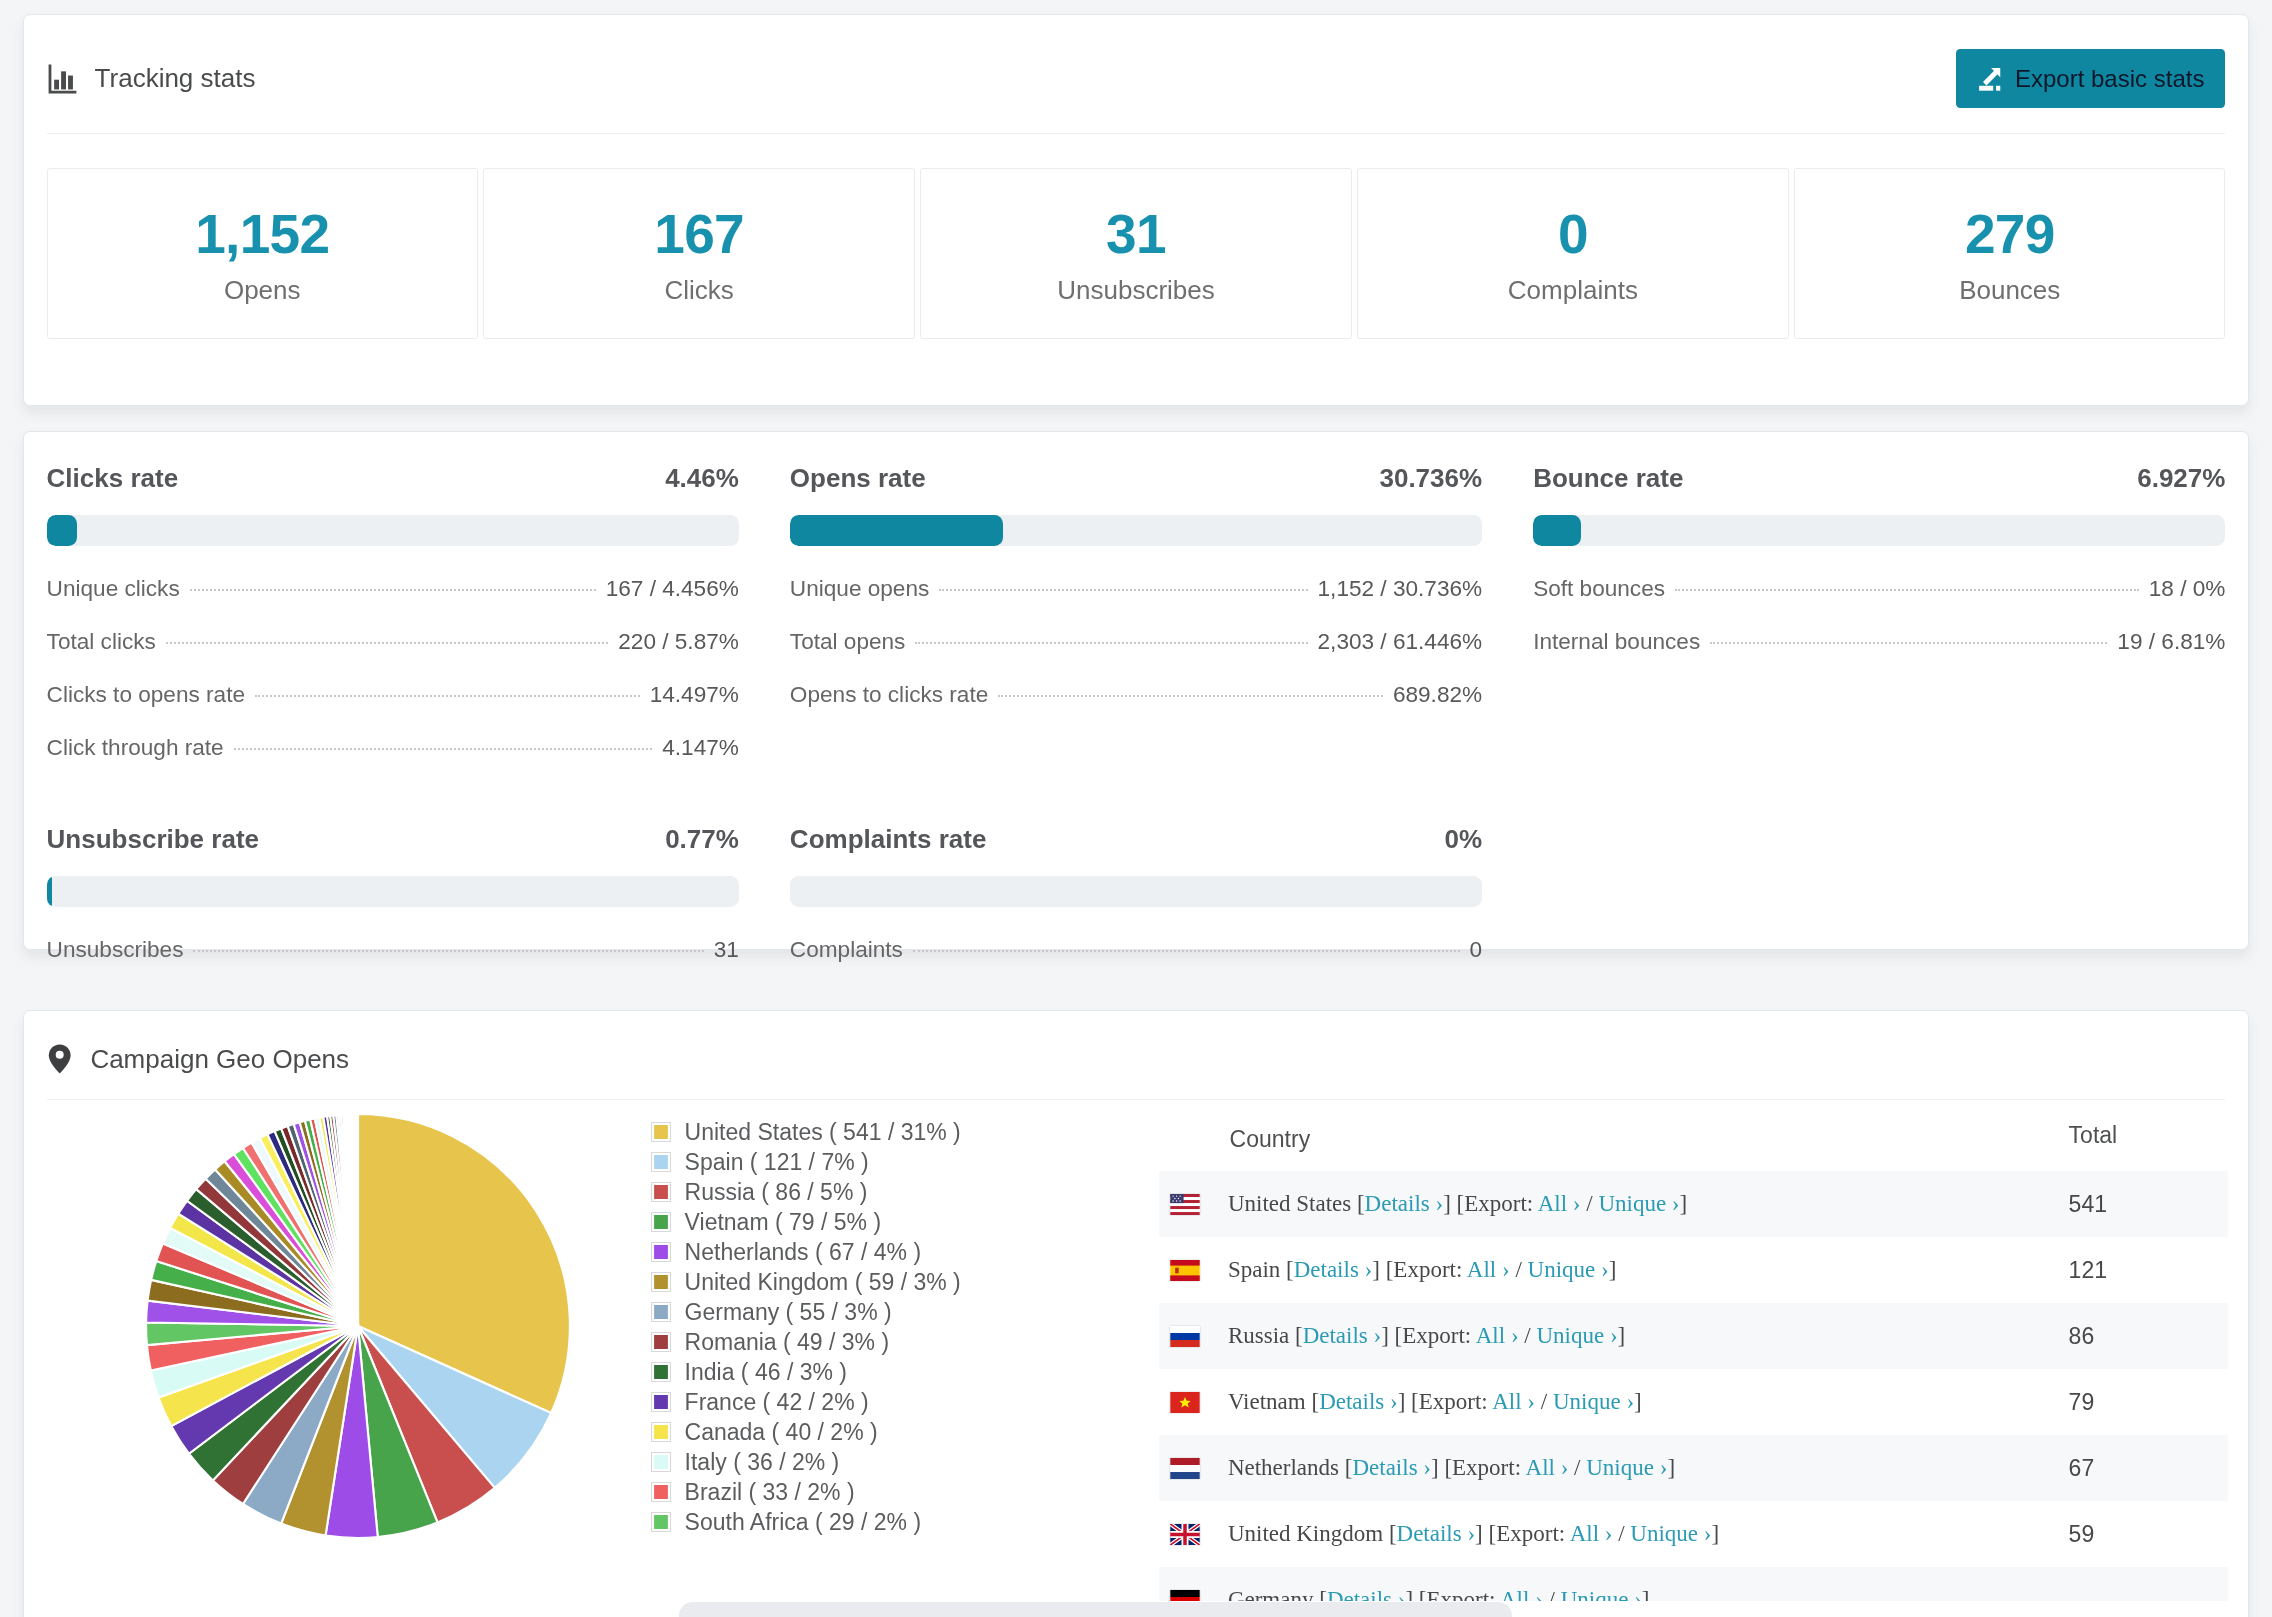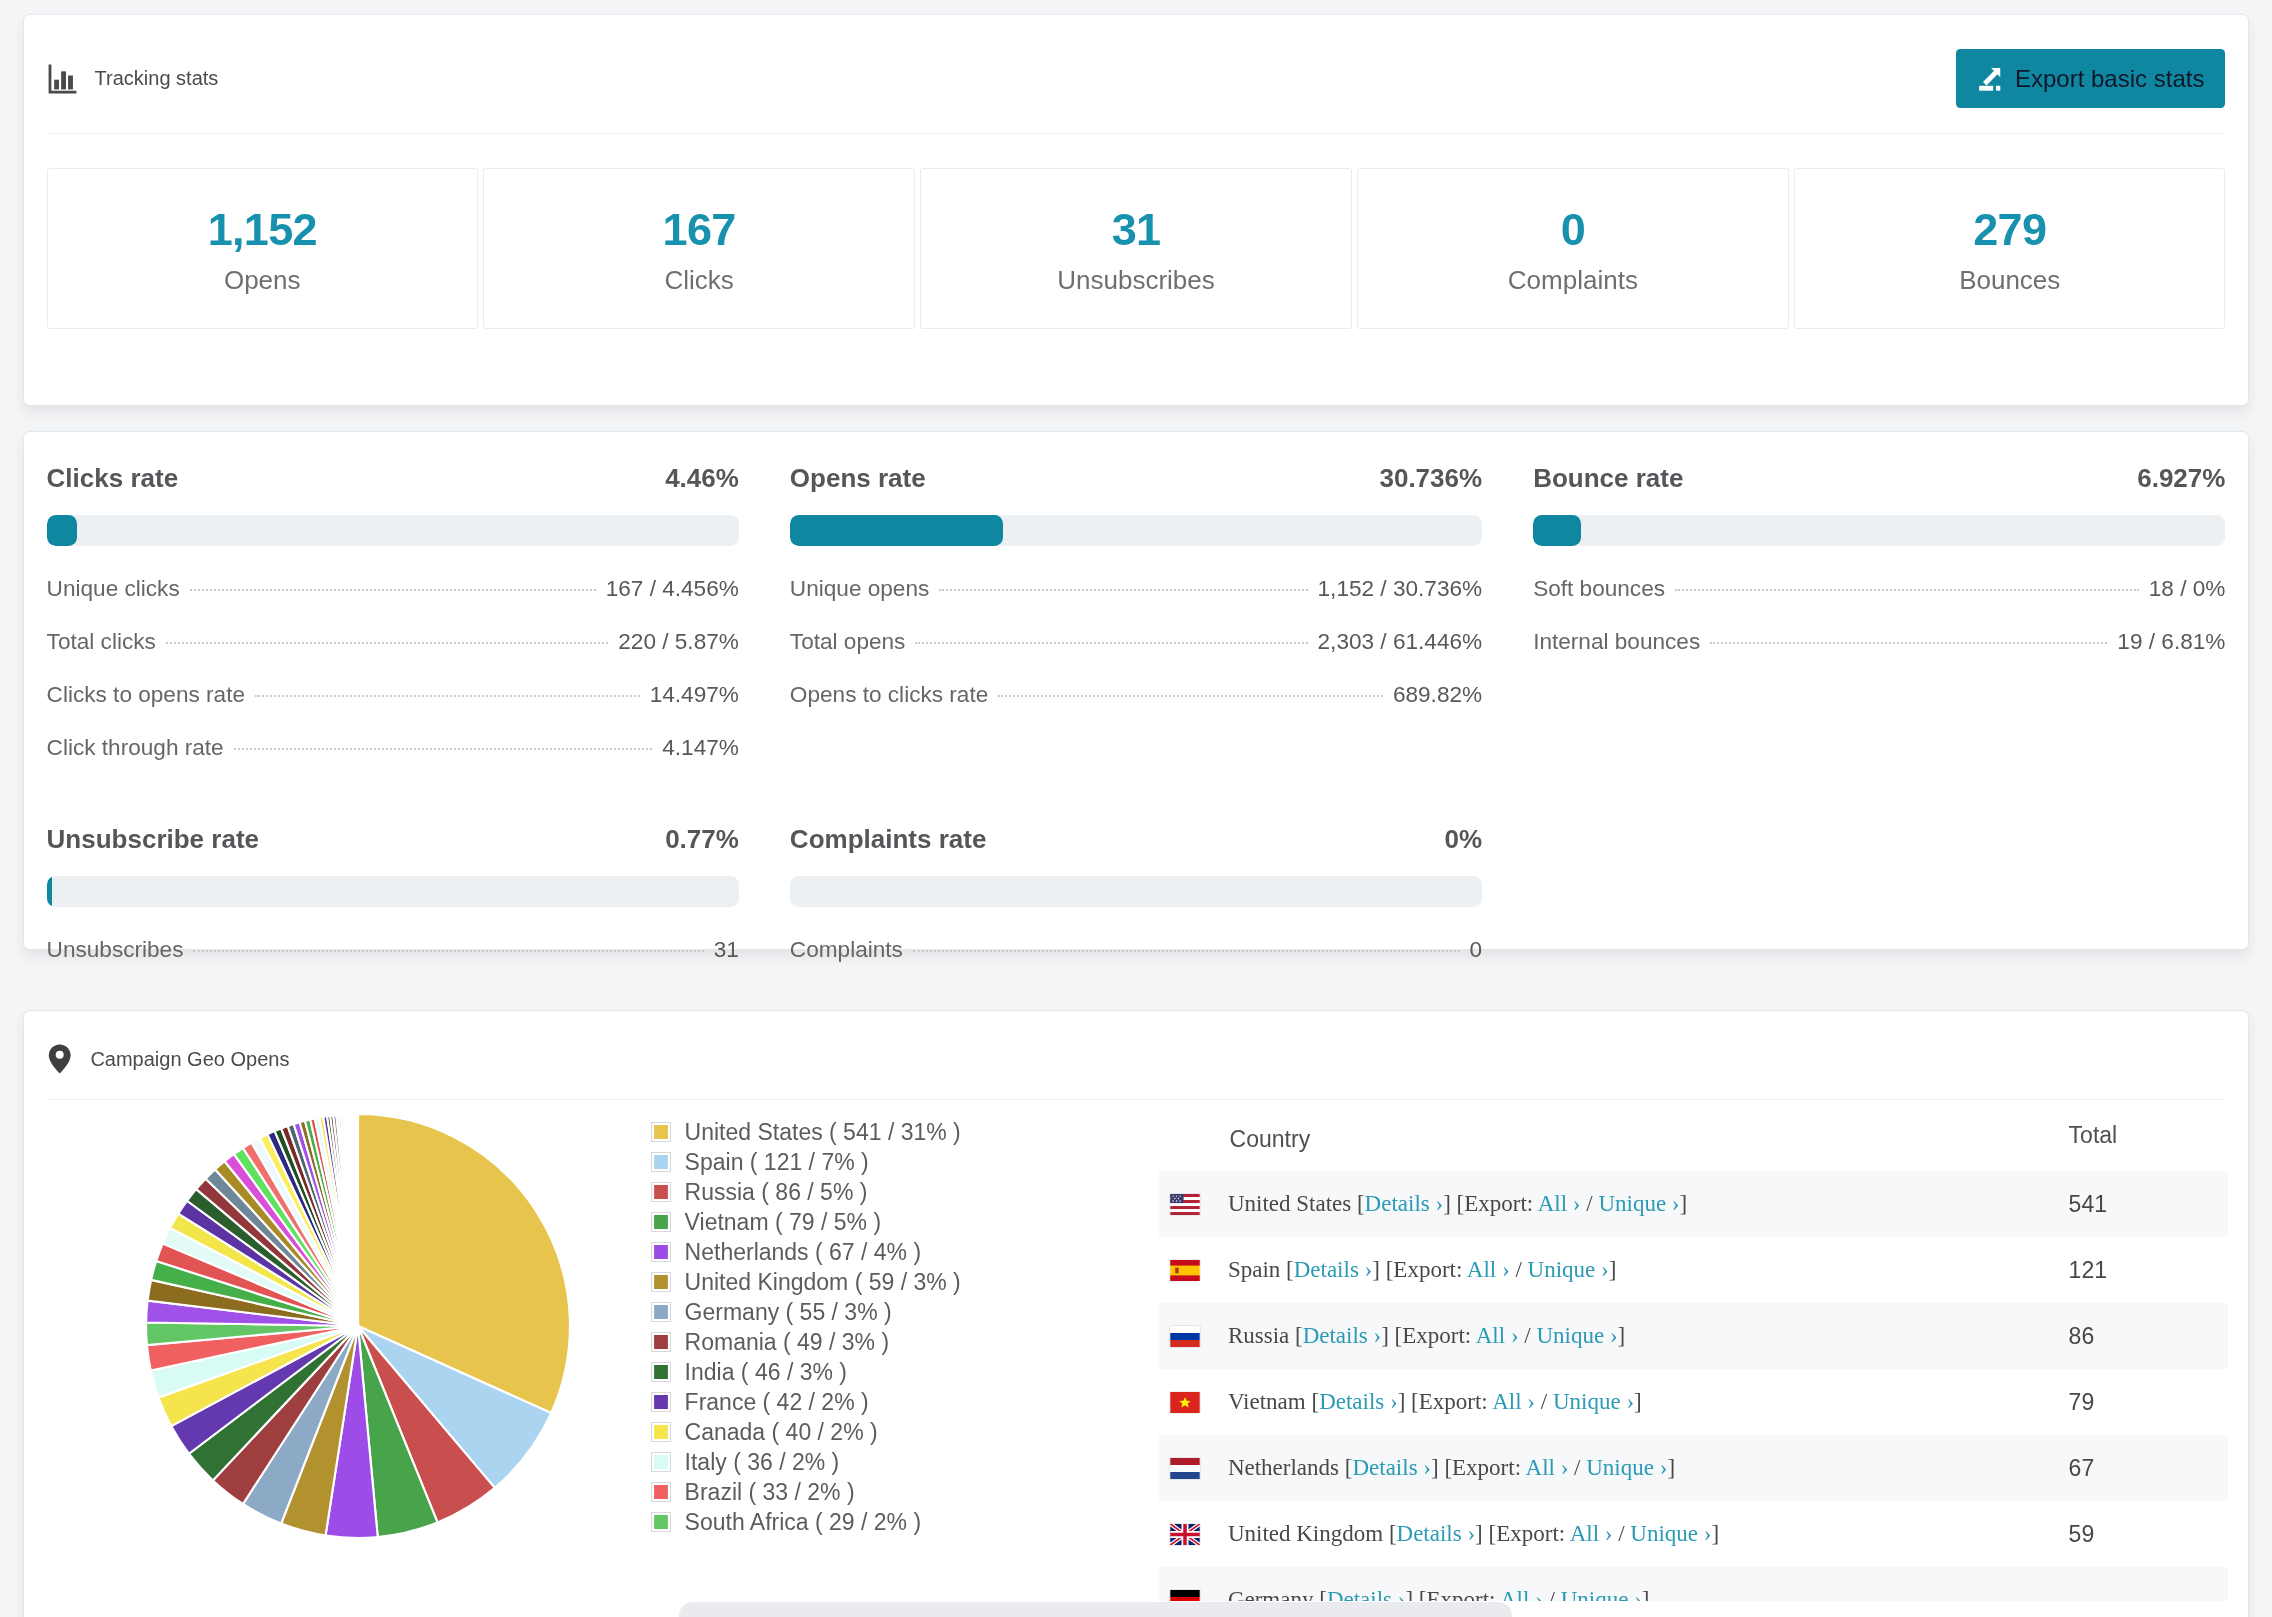--- a/index.html
+++ b/index.html
@@ -11,31 +11,31 @@
   }
   .card {
     position:absolute; left:23px; width:2226px; background:#ffffff;
     border:0.7px solid #e3e6ea; border-radius:7px;
     box-shadow:0 7px 11.3px rgba(60,70,90,.09);
   }
   #card-tracking { top:14px; height:392px; padding:0 22.6px; }
   .card-head { display:flex; align-items:center; justify-content:space-between; }
   #card-tracking .card-head { padding:34px 0 25.4px; }
   .head-left { display:flex; align-items:center; gap:17px; }
-  .head-title { font-size:20px; color:#4a4b4d; }
+  .head-title { font-size:26px; color:#4a4b4d; }
   .btn-export {
     display:flex; align-items:center; gap:12.7px;
     background:#0f87a1; color:#0f172a; font-size:24px;
     padding:15.5px 21px; border:none; border-radius:4.2px; cursor:pointer;
     font-family:"Liberation Sans",sans-serif;
   }
   .divider { border-top:1.4px solid #edeff2; }
   .stats-row { display:flex; gap:5.6px; margin-top:34px; }
   .stat-box { flex:1; border:1.4px solid #e9ebef; border-radius:2.8px; text-align:center; padding:38px 0 32px; }
-  .stat-value { font-size:45px; font-weight:bold; color:#1791ad; letter-spacing:-0.7px; line-height:1; }
+  .stat-value { font-size:55px; font-weight:bold; color:#1791ad; letter-spacing:-0.7px; line-height:1; }
   .stat-label { font-size:26px; color:#6f6f6f; margin-top:12.7px; }
 
   #card-rates { top:431px; height:519px; padding:18.4px 22.6px; }
   .rates-grid { display:grid; grid-template-columns:repeat(3,1fr); column-gap:51px; row-gap:37px; }
   .rate-head { display:flex; justify-content:space-between; align-items:baseline; padding-top:12.7px; }
   .rate-title, .rate-value { font-size:26px; font-weight:bold; color:#55565a; }
   .bar { height:31px; background:#edf0f3; border-radius:8.5px; margin-top:21px; overflow:hidden; }
   .bar-fill { height:100%; background:#0f87a1; border-radius:8.5px; }
   .rate-rows { margin-top:17px; }
   .rrow { display:flex; align-items:baseline; padding:13.4px 0; }

